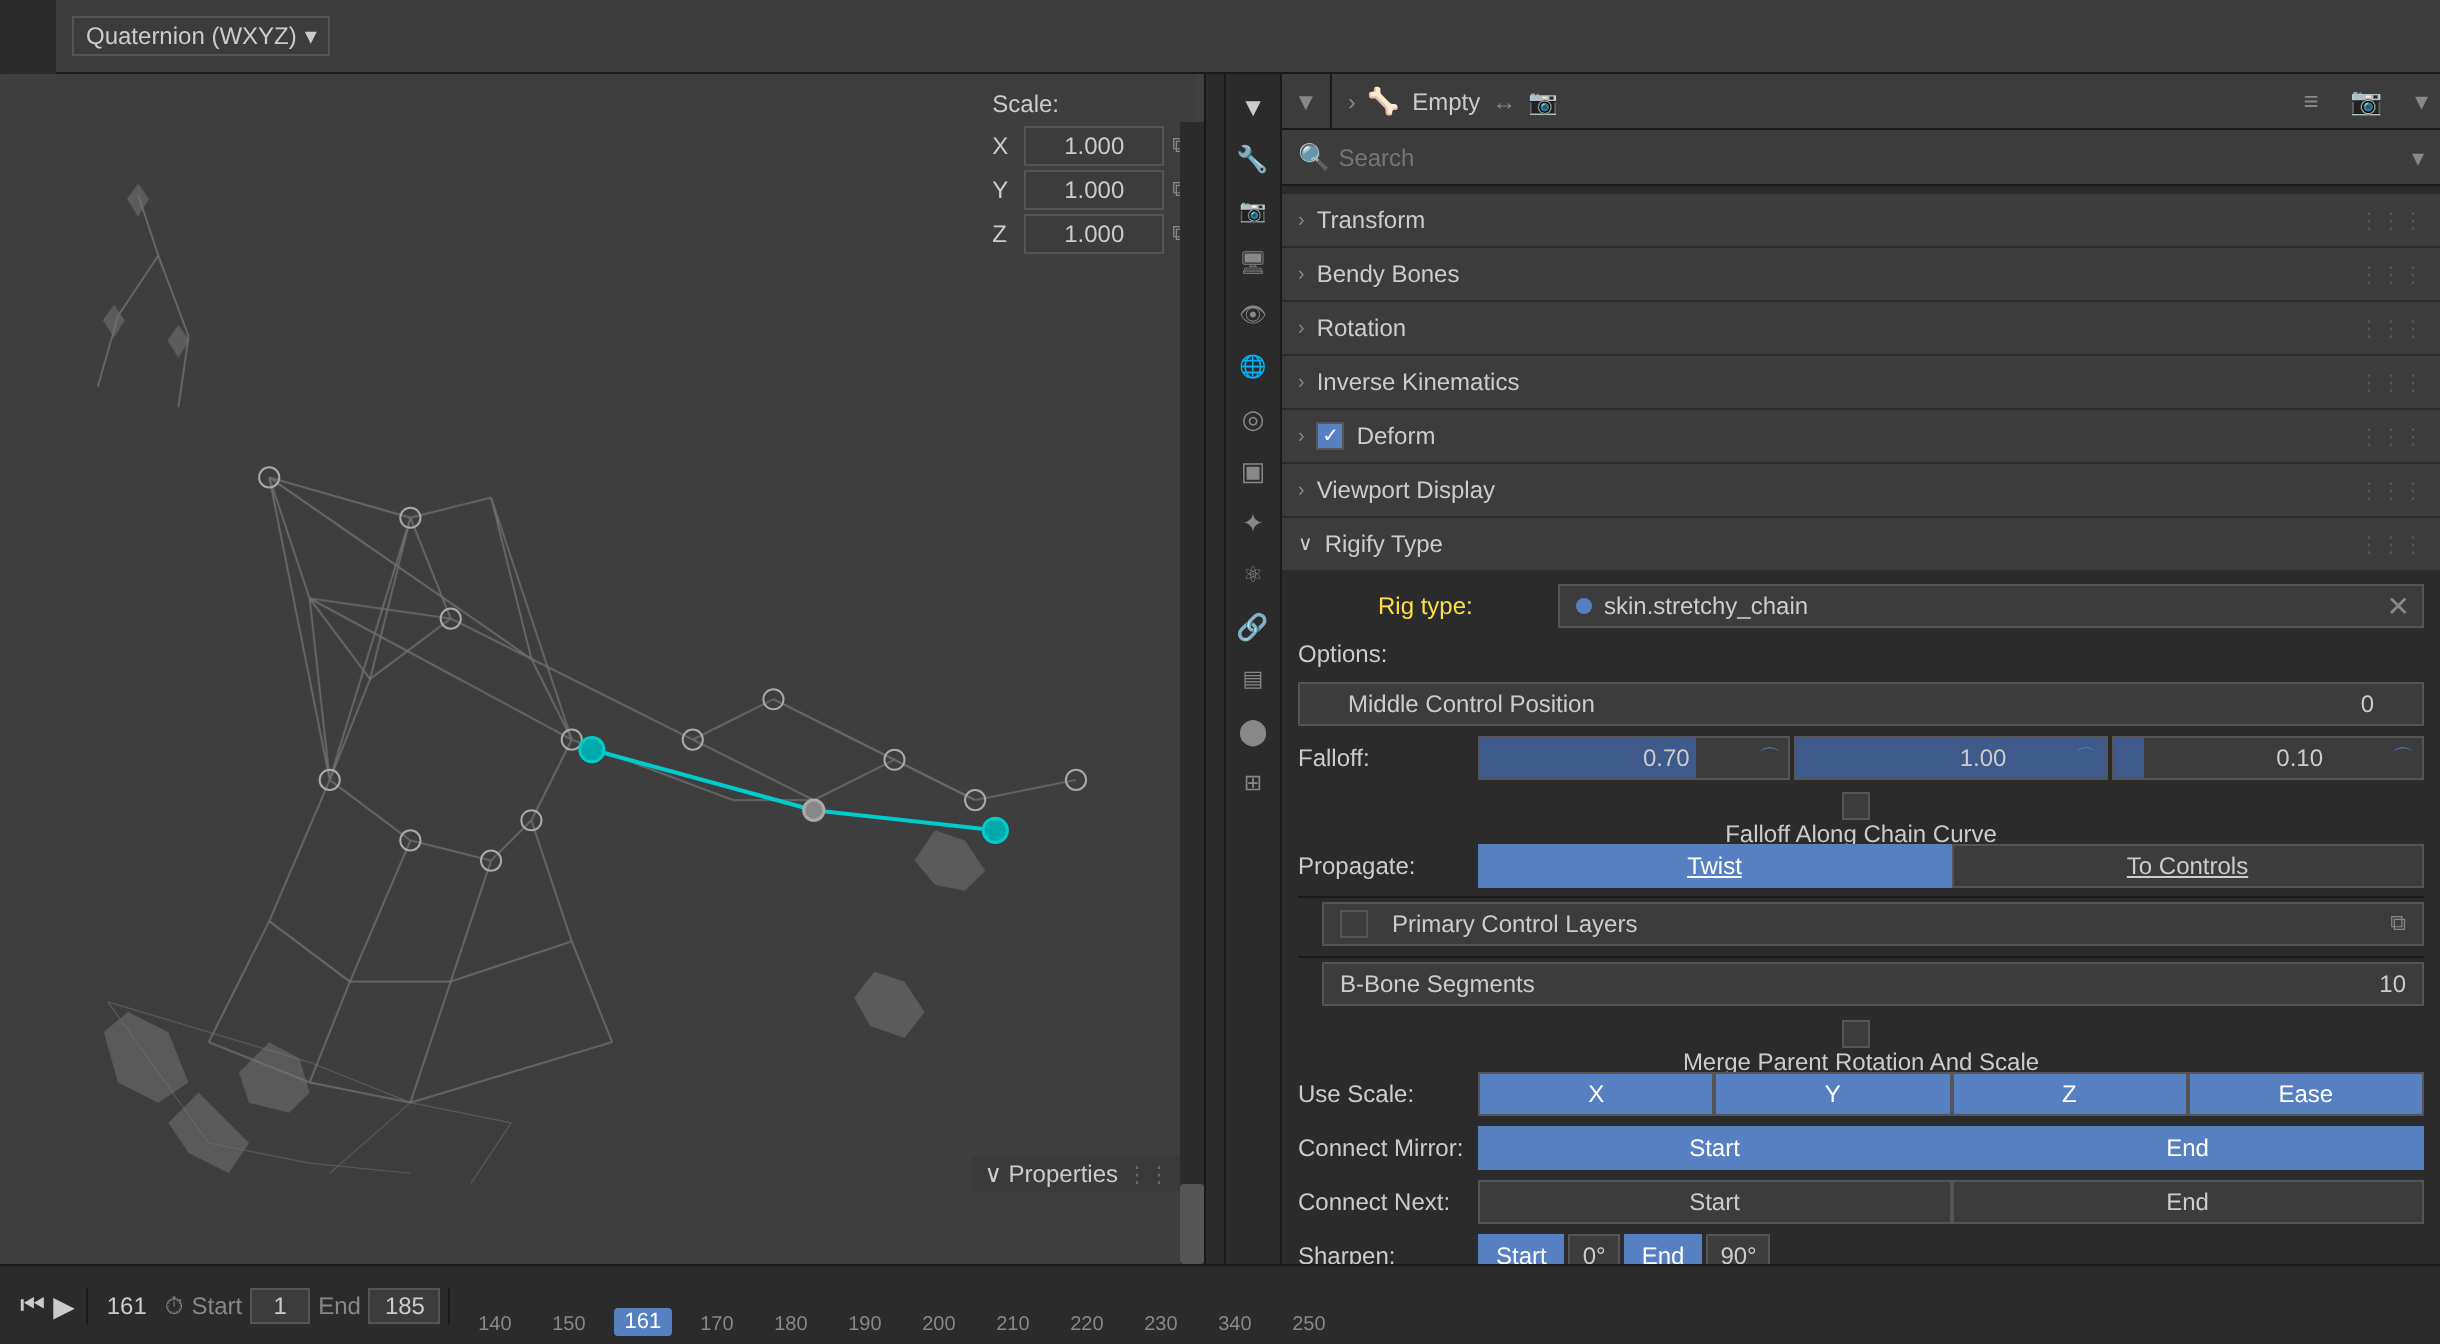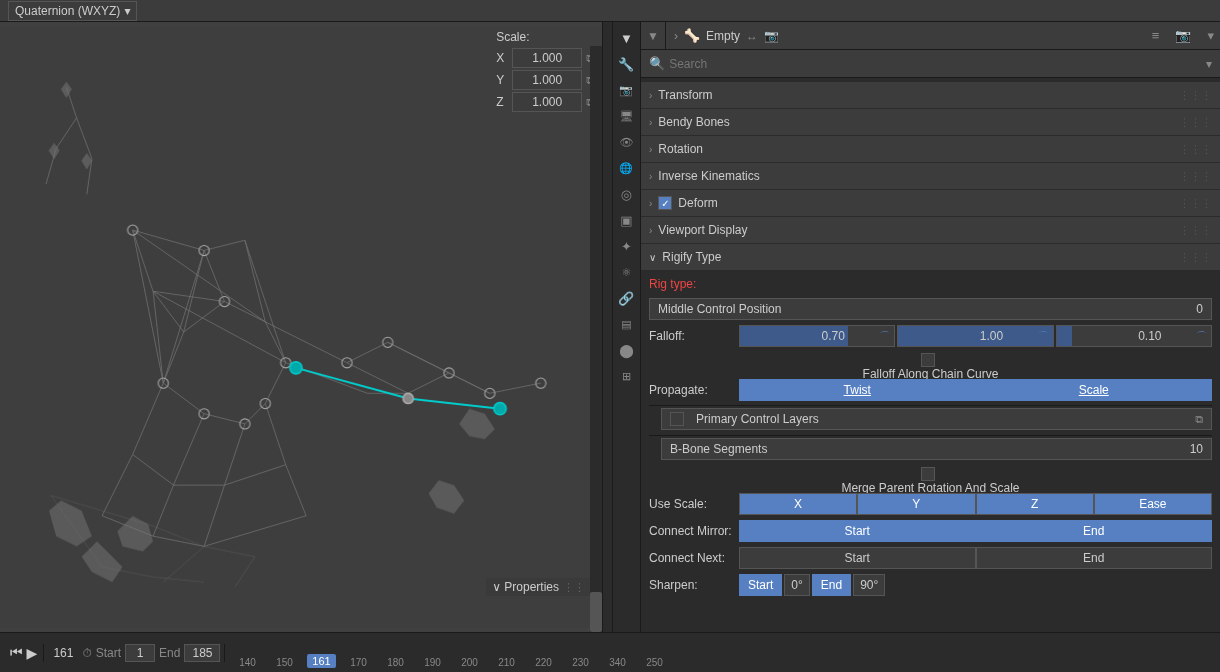--- a/index.html
+++ b/index.html
@@ -13,23 +13,24 @@
       overflow: hidden;
       display: flex;
       flex-direction: column;
     }
 
     
     .top-bar {
       display: flex;
       align-items: center;
       background: #3c3c3c;
-      height: 22px;
+      height: 37px;
       padding: 0 8px;
       border-bottom: 1px solid #1a1a1a;
+      margin-left: 28px;
     }
     .top-bar-left {
       display: flex;
       align-items: center;
       gap: 6px;
       font-size: 12px;
     }
     .rotation-mode {
       background: #3c3c3c;
       border: 1px solid #555;
@@ -257,22 +258,23 @@
     .rigify-section {
       padding: 6px 8px;
     }
     .rig-type-row {
       display: flex;
       align-items: center;
       margin-bottom: 6px;
     }
     .rig-type-label {
       width: 90px;
-      color: #ef4444;
-      font-size: 12px;
+      color: #fde047;
+      font-size: 12px;
+      margin-left: 40px;
     }
     .rig-type-value {
       flex: 1;
       background: #3c3c3c;
       border: 1px solid #555;
       color: #ccc;
       padding: 3px 8px;
       font-size: 12px;
       display: flex;
       align-items: center;
@@ -310,21 +312,21 @@
       width: 90px;
       color: #ccc;
       font-size: 12px;
       flex-shrink: 0;
     }
     .field-value-full {
       flex: 1;
       background: #3c3c3c;
       border: 1px solid #555;
       color: #ccc;
-      padding: 3px 8px;
+      padding: 3px 24px;
       font-size: 12px;
       display: flex;
       align-items: center;
       justify-content: space-between;
     }
     .field-slider-group {
       flex: 1;
       display: flex;
       gap: 2px;
     }
@@ -832,22 +834,28 @@
         <div class="section-header">
           <span class="section-toggle" style="color:#ccc;">∨</span>
           <span class="section-title">Rigify Type</span>
           <span class="section-drag-handle">⋮⋮⋮</span>
         </div>
 
         <div class="rigify-section">
 
           <div class="rig-type-row">
             <div class="rig-type-label">Rig type:</div>
-          </div>
-
+            <div class="rig-type-value">
+              <div class="rig-type-dot"></div>
+              <span>skin.stretchy_chain</span>
+              <span class="rig-type-close">✕</span>
+            </div>
+          </div>
+
+          <div class="options-label">Options:</div>
 
           <div class="field-row">
             <div class="field-value-full" style="width:100%;">
               <span>Middle Control Position</span>
               <span>0</span>
             </div>
           </div>
 
           <div class="field-row">
             <div class="field-label">Falloff:</div>
@@ -874,22 +882,22 @@
             <div class="checkbox-box"></div>
             <span class="checkbox-label">Falloff Along Chain Curve</span>
           </div>
 
           <div class="propagate-row">
             <div class="prop-label">Propagate:</div>
             <div class="prop-buttons">
               <div class="prop-btn active">
                 <span>Twist</span>
               </div>
-              <div class="prop-btn active">
-                <span>Scale</span>
+              <div class="prop-btn inactive">
+                <span>To Controls</span>
               </div>
             </div>
           </div>
 
           <div class="separator"></div>
 
           <div class="full-row">
             <div class="full-btn">
               <div style="display:flex; align-items:center; gap:6px;">
                 <div class="checkbox-box" style="flex-shrink:0;"></div>

